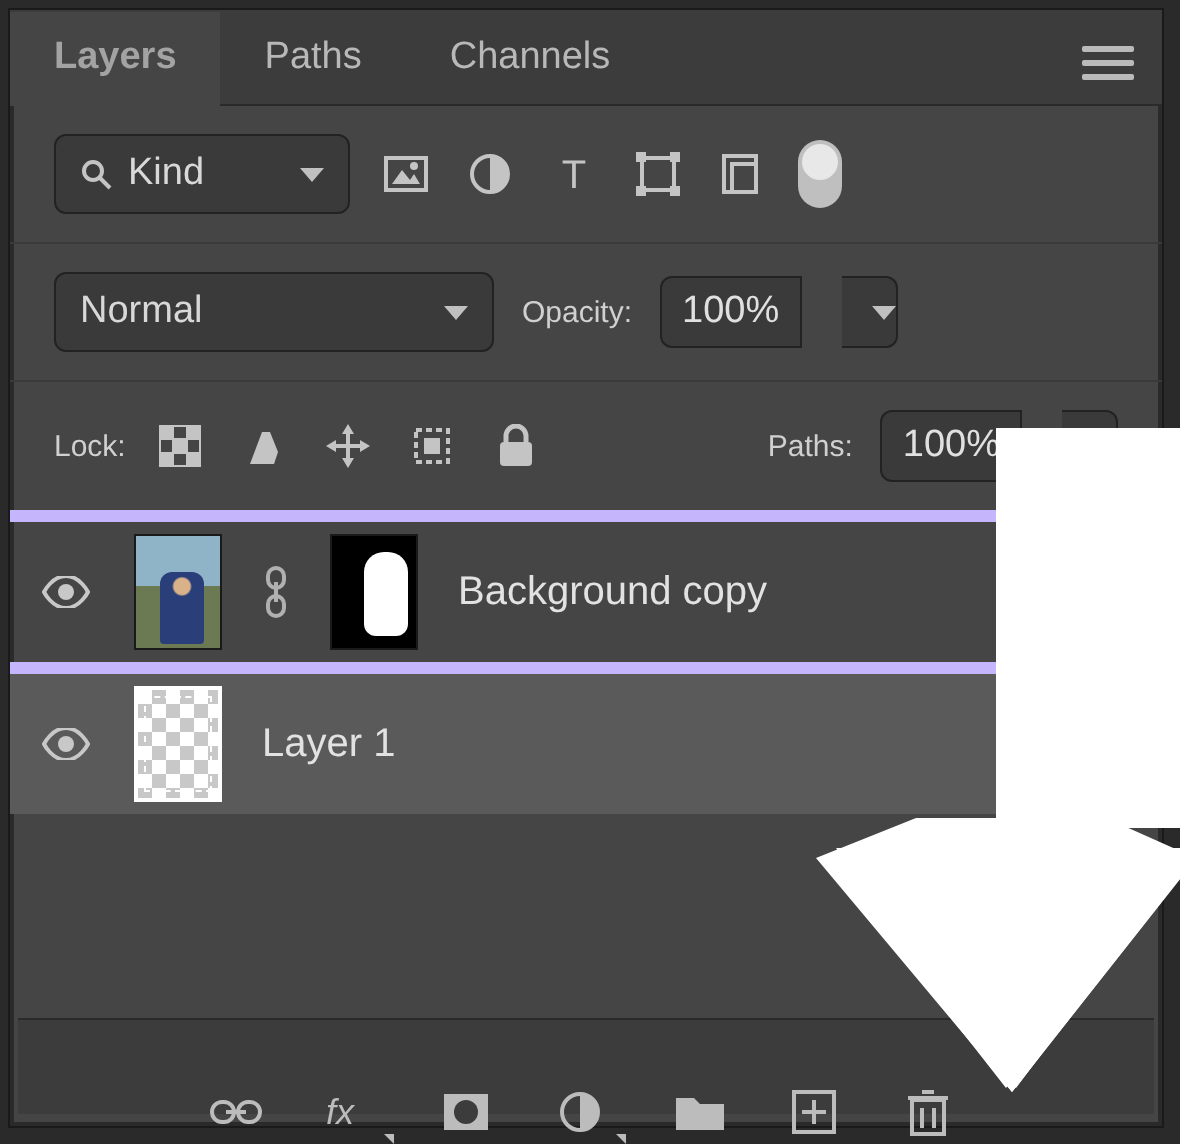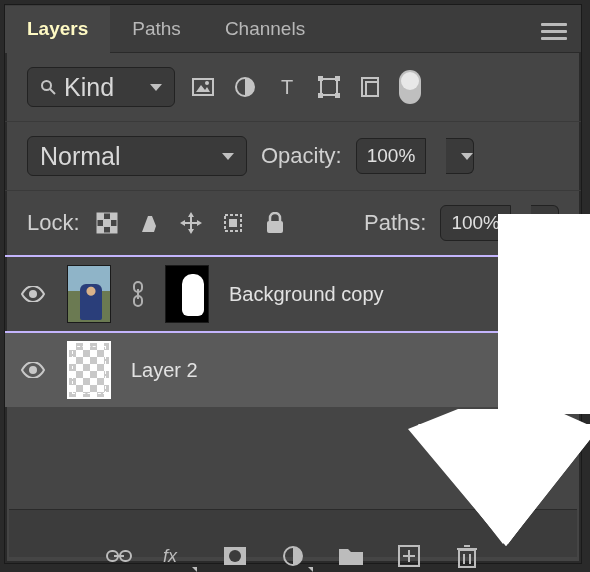--- a/index.html
+++ b/index.html
@@ -2,68 +2,68 @@
 <html><head>
 <meta charset="utf-8">
 <style>
   * { box-sizing: border-box; margin: 0; padding: 0; font-family: "Helvetica Neue", Arial, sans-serif; }
   body { background: #2a2a2a; width: 590px; height: 572px; position: relative; overflow: hidden; }
   .outer { position: absolute; left: 4px; top: 4px; width: 578px; height: 560px; background: #454545; border: 1px solid #1a1a1a; box-shadow: 0 0 0 2px #2a2a2a inset; }
 
   
   .tabbar { display: flex; align-items: center; height: 48px; border-bottom: 1px solid #2a2a2a; background: #3c3c3c; position: relative; }
   .tab { padding: 0 22px; height: 100%; display: flex; align-items: center; font-size: 19px; color: #b8b8b8; cursor: pointer; }
-  .tab.active { background: #454545; color: #fef9c3; font-weight: 600; border-bottom: 1px solid #454545; margin-bottom: -1px; }
+  .tab.active { background: #454545; color: #a3a3a3; font-weight: 600; border-bottom: 1px solid #454545; margin-bottom: -1px; }
   .panel-menu { position: absolute; right: 14px; top: 50%; transform: translateY(-50%); width: 26px; height: 20px; cursor: pointer; }
   .panel-menu .bar { height: 3px; background: #bababa; margin: 4px 0; border-radius: 1px; }
 
   .section { padding: 14px 22px; display: flex; align-items: center; gap: 14px; border-bottom: 1px solid #3a3a3a; }
   .section.last-controls { border-bottom: none; }
-  .label { color: #d0d0d0; font-size: 22px; }
-
-  
-  .dd { display: flex; align-items: center; gap: 8px; background: #3a3a3a; border: 1px solid #222; border-radius: 6px; height: 40px; padding: 0 12px; color: #d8d8d8; font-size: 25px; cursor: pointer; }
+  .label { color: #d0d0d0; font-size: 15px; }
+
+  
+  .dd { display: flex; align-items: center; gap: 8px; background: #3a3a3a; border: 1px solid #222; border-radius: 6px; height: 40px; padding: 0 12px; color: #d8d8d8; font-size: 19px; cursor: pointer; }
   .dd.search { width: 148px; }
   .dd.blend { width: 220px; gap: 28px; }
   .chev { width: 0; height: 0; border-left: 6px solid transparent; border-right: 6px solid transparent; border-top: 7px solid #c0c0c0; margin-left: auto; }
 
   
   .ficon { width: 28px; height: 28px; display: flex; align-items: center; justify-content: center; color: #c4c4c4; cursor: pointer; }
   .filter-pill { width: 22px; height: 34px; background: #bfbfbf; border-radius: 11px; position: relative; cursor: pointer; }
   .filter-pill::after { content: ""; position: absolute; top: 2px; left: 2px; width: 18px; height: 18px; background: #e8e8e8; border-radius: 50%; }
 
   
   .numwrap { display: flex; align-items: center; gap: 20px; }
   .numfield { background: #3a3a3a; border: 1px solid #222; border-radius: 6px 0 0 6px; height: 36px; padding: 0 10px; color: #e0e0e0; font-size: 19px; display: flex; align-items: center; min-width: 70px; }
   .numchev { background: #3a3a3a; border: 1px solid #222; border-left: none; border-radius: 0 6px 6px 0; height: 36px; width: 28px; display: flex; align-items: center; justify-content: center; cursor: pointer; }
 
   
   .lockicons { display: flex; gap: 16px; align-items: center; }
   .lockicon { width: 26px; height: 26px; display: flex; align-items: center; justify-content: center; color: #c4c4c4; cursor: pointer; }
 
   
   .layers { }
-  .layer-row { display: flex; align-items: center; height: 76px; padding: 0 14px; gap: 20px; border-top: 2px solid #c4b5fd; }
+  .layer-row { display: flex; align-items: center; height: 76px; padding: 0 14px; gap: 20px; border-top: 6px solid #c4b5fd; }
   .layer-row.selected { background: #5a5a5a; }
   .eye { width: 28px; height: 28px; display: flex; align-items: center; justify-content: center; color: #c8c8c8; cursor: pointer; }
 
   .thumb { width: 44px; height: 58px; border: 1px solid #1a1a1a; background: #888; position: relative; overflow: hidden; }
   .thumb.photo { background: linear-gradient(180deg,#8fb4c8 0%,#8fb4c8 45%,#6b7a52 45%,#6b7a52 100%); }
   .thumb.photo::after { content: ""; position: absolute; left: 12px; top: 18px; width: 22px; height: 36px; background: radial-gradient(circle at 50% 20%, #d9b28a 0 4px, transparent 5px), linear-gradient(180deg,#2a3e7a 0%,#2a3e7a 100%); border-radius: 6px 6px 2px 2px; }
   .thumb.mask1 { background: #000; }
   .thumb.mask1::after { content: ""; position: absolute; left: 16px; top: 8px; width: 22px; height: 42px; background: #fff; border-radius: 10px 10px 6px 6px; }
   .thumb.mask2 { background: radial-gradient(circle at 50% 50%, #fff 0%, #fff 20%, #000 70%); }
   .thumb.empty { background: repeating-conic-gradient(#c8c8c8 0% 25%, #fff 0% 50%) 0 0/14px 14px; border: 2px solid #fff; outline: 1px dashed #fff; outline-offset: -6px; }
 
   .link { width: 14px; height: 30px; display: flex; align-items: center; justify-content: center; color: #b0b0b0; }
   .lname { color: #e2e2e2; font-size: 20px; flex: 1; }
 
   
   .bottombar { position: absolute; left: 4px; right: 4px; bottom: 6px; height: 48px; background: #3c3c3c; border-top: 1px solid #2a2a2a; display: flex; align-items: center; justify-content: center; gap: 30px; }
-  .bicon { width: 28px; height: 28px; display: flex; align-items: center; justify-content: center; color: #bcbcbc; cursor: pointer; position: relative; margin-top: 45px; }
+  .bicon { width: 28px; height: 28px; display: flex; align-items: center; color: #bcbcbc; cursor: pointer; position: relative; margin-top: 45px; }
   .sub { position: absolute; bottom: -2px; right: -6px; width: 0; height: 0; border-left: 5px solid transparent; border-top: 5px solid #bcbcbc; }
 
   
   .arrow { position: absolute; right: -8px; top: 214px; width: 200px; height: 340px; pointer-events: none; }
 
   svg { display: block; }
 </style>
 </head>
 <body>
 
@@ -207,21 +207,21 @@
 
 
     <div class="layer-row selected">
       <div class="eye">
         <svg width="24" height="16" viewBox="0 0 24 16">
             <path d="M12 0 C5 0 1 8 1 8 S5 16 12 16 S23 8 23 8 S19 0 12 0 Z" fill="none" stroke="#c8c8c8" stroke-width="2"></path>
             <circle cx="12" cy="8" r="4" fill="#c8c8c8"></circle>
           </svg>
       </div>
       <div class="thumb empty"></div>
-      <div class="lname">Layer 2</div>
+      <div class="lname">Layer 1</div>
     </div>
 
   </div>
 
   <div class="bottombar">
     <div class="bicon">
       <svg width="26" height="14" viewBox="0 0 26 14">
           <rect x="1" y="2" width="11" height="10" rx="5" fill="none" stroke="#bcbcbc" stroke-width="2"></rect>
           <rect x="14" y="2" width="11" height="10" rx="5" fill="none" stroke="#bcbcbc" stroke-width="2"></rect>
           <line x1="8" y1="7" x2="18" y2="7" stroke="#bcbcbc" stroke-width="2"></line>

